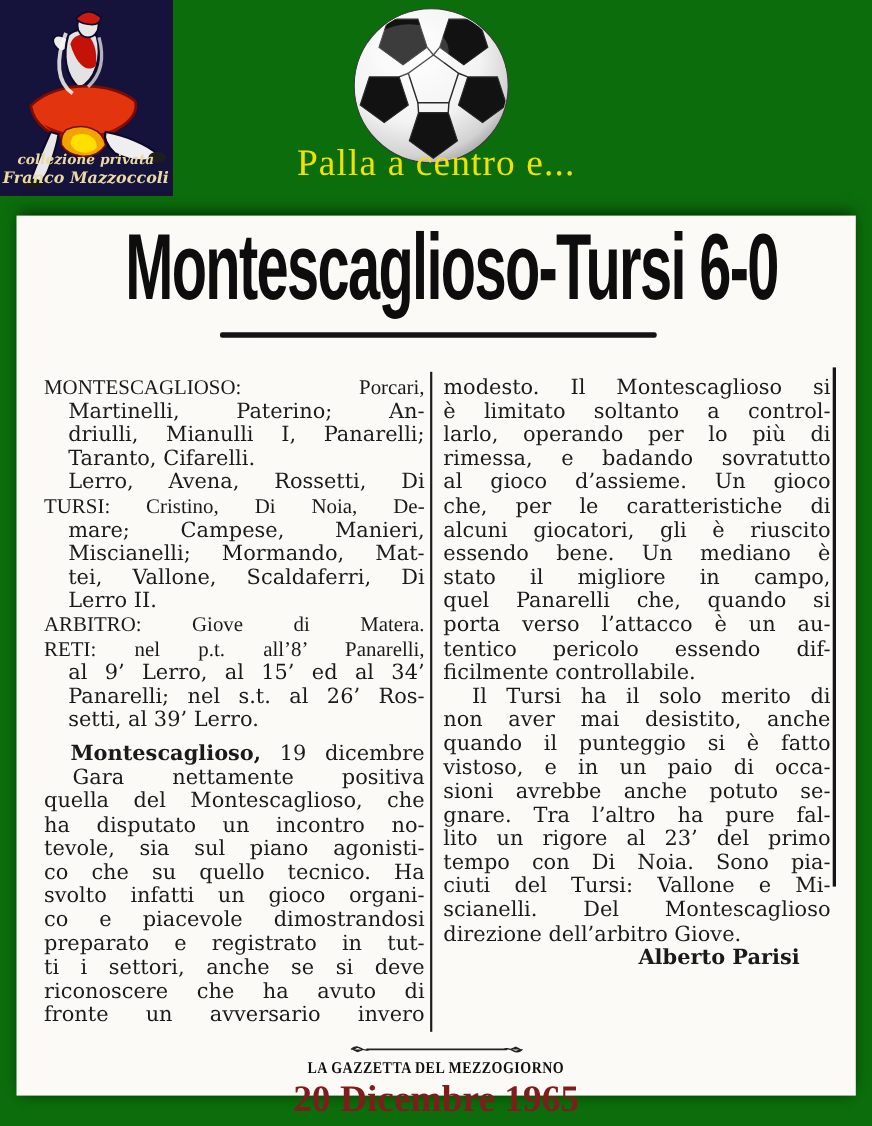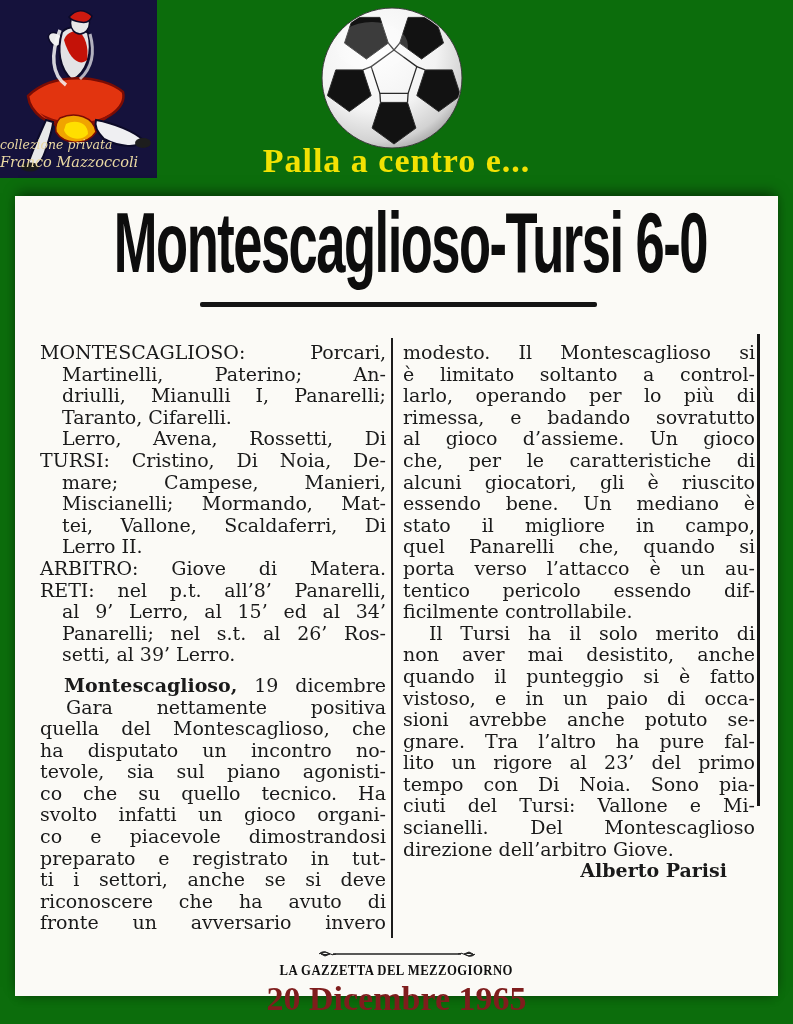--- a/index.html
+++ b/index.html
@@ -8,31 +8,31 @@
   }
   *{box-sizing:border-box;}
   html,body{margin:0;padding:0;background:#063b06;}
   #stage{position:relative;width:793px;height:1024px;background:var(--green_bg);overflow:hidden;
          font-family:"DejaVu Serif",serif;color:var(--ink);}
 
   
   #logo{position:absolute;left:0;top:0;width:157px;height:178px;background:var(--navy_logo);
         border-right:1px solid #3a1a1a;border-bottom:1px solid #3a1a1a;}
   #logo svg{position:absolute;left:0;top:0;}
-  .logo-caption{position:absolute;left:0;right:0;bottom:6px;
-        color:var(--logo_caption);font-style:italic;line-height:1.25;}
+  .logo-caption{position:absolute;left:0;right:0;bottom:6px;text-align:center;
+        color:var(--logo_caption);font-style:italic;line-height:1.25;font-weight:bold;}
   .logo-caption .l1{font-size:12.5px;}
   .logo-caption .l2{font-size:14.5px;}
 
   
   #ball{position:absolute;left:318px;top:4px;}
 
   
-  #tagline{position:absolute;left:50%;top:142px;transform:translateX(-50%);
-        font-family:"Liberation Serif",serif;font-weight:700;font-size:34px;
+  #tagline{position:absolute;left:50%;top:130px;transform:translateX(-50%);
+        font-family:"Liberation Serif",serif;font-weight:400;font-size:34px;
         color:var(--tagline_yellow);white-space:nowrap;letter-spacing:1px;}
 
   
   #paper{position:absolute;left:15px;top:196px;width:763px;height:800px;background:var(--paper);
         box-shadow:0 -6px 12px -3px rgba(0,10,0,.55), 0 4px 10px -4px rgba(0,10,0,.4);}
 
   #headline{position:absolute;left:0;right:0;top:6px;margin:0;text-align:center;font-weight:normal;}
   #headline span{display:inline-block;font-family:"Liberation Sans",sans-serif;font-weight:700;
         font-size:70px;letter-spacing:-2px;color:#0d0d0d;transform:scale(0.75,1.22);
         transform-origin:center 45%;white-space:nowrap;}
@@ -40,21 +40,21 @@
         border-radius:2px;}
 
   
   .col{position:absolute;top:146px;font-size:19px;line-height:21.6px;}
   #col-left{left:25px;width:346px;}
   #col-right{left:388px;width:352px;}
   .line{text-align:justify;text-align-last:justify;white-space:normal;}
   .line.lastline{text-align-last:left;}
   .line.jall{text-align-last:justify;}
   .par.hang{padding-left:22px;}
-  .par.hang .line:first-child{margin-left:-22px;}
+  .par.hang .line:first-child{margin-left:-22px;font-family:Liberation Serif, serif;}
   .par.indent .line:first-child{text-indent:26px;}
   .par.dateline .line{text-indent:24px;}
   .par.dateline .b{font-weight:700;}
   #col-left .par:nth-child(5){margin-top:9px;}
   .par.signature .line,.par.signature .line.lastline{text-align:right;text-align-last:right;
         font-weight:700;padding-right:28px;}
 
   
   #divider-center{position:absolute;left:376px;top:142px;width:2px;height:600px;background:#1c1c1c;}
   #divider-right{position:absolute;left:742px;top:138px;width:3px;height:472px;background:#161616;}

